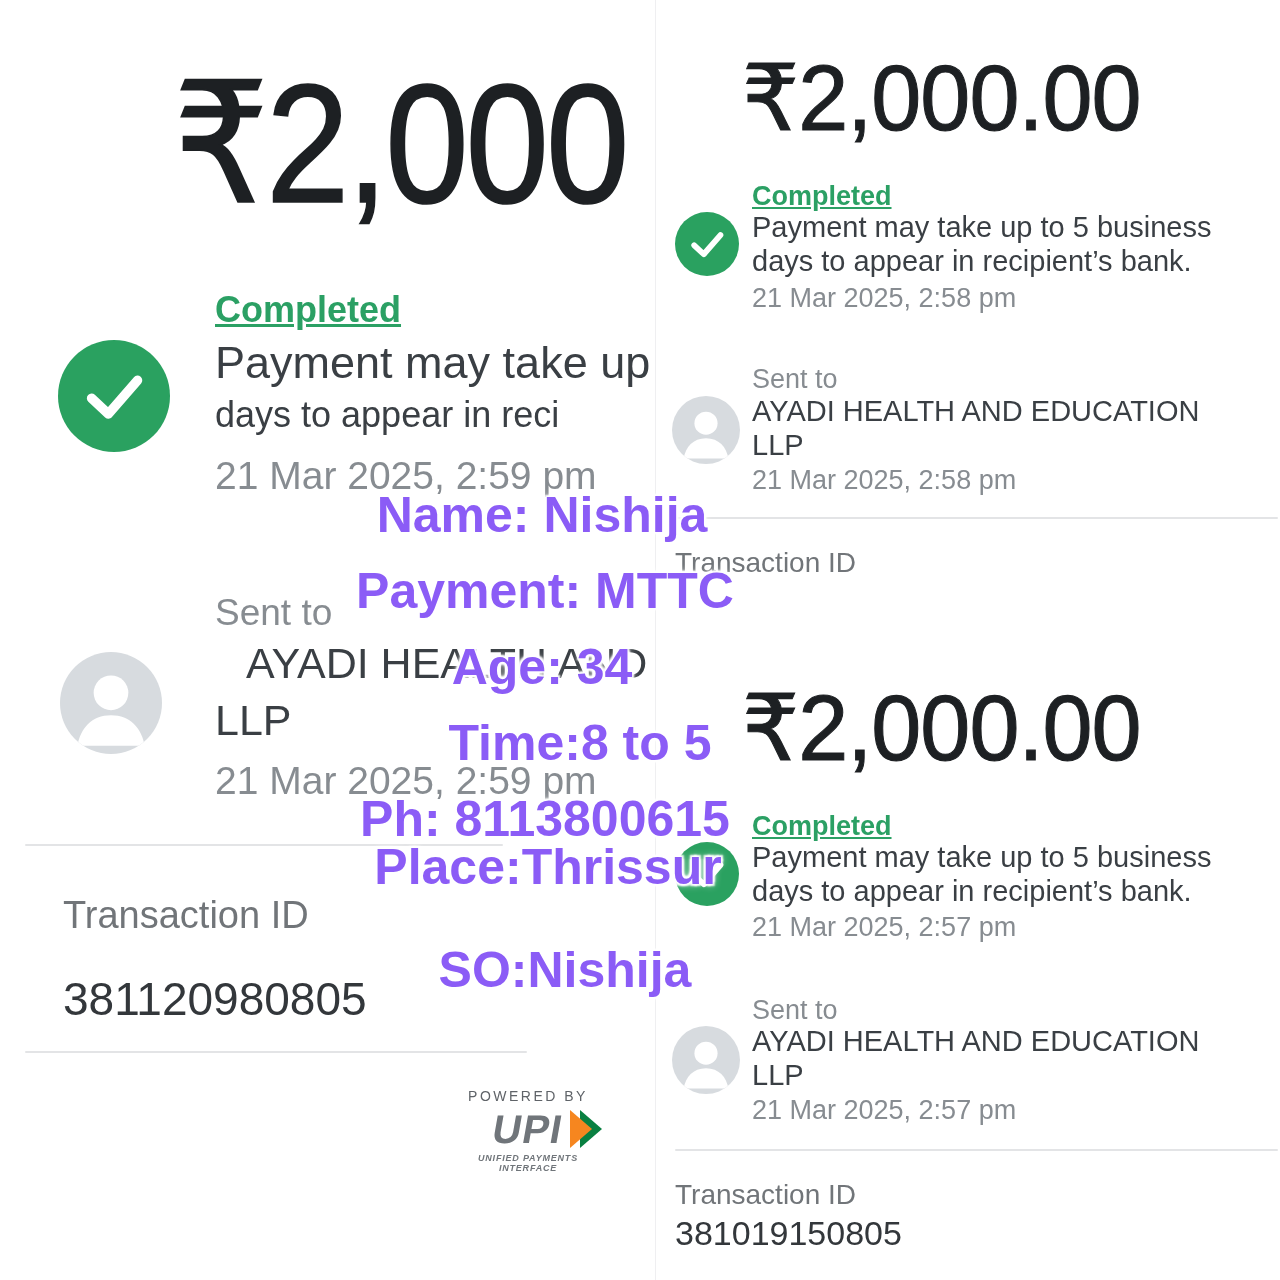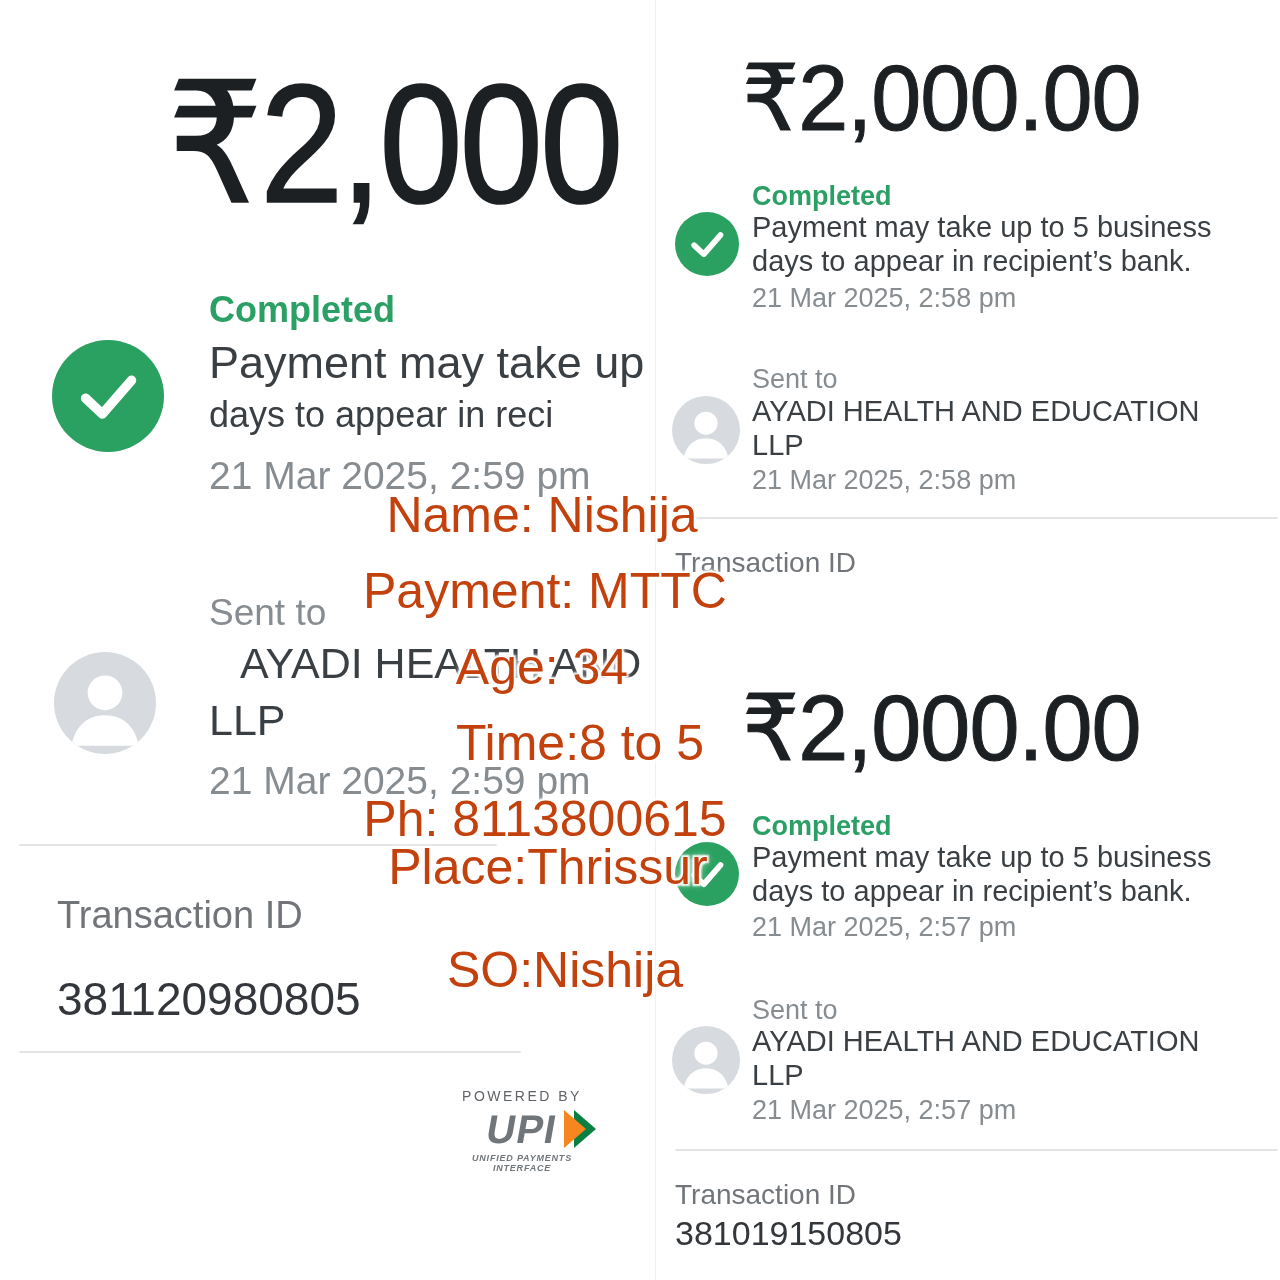--- a/index.html
+++ b/index.html
@@ -4,32 +4,32 @@
 <style>
   html,body{margin:0;padding:0;}
   body{
     width:1280px;height:1280px;position:relative;overflow:hidden;
     background:#ffffff;
     font-family:"Liberation Sans","DejaVu Sans",sans-serif;
     -webkit-font-smoothing:antialiased;
   }
   .t{position:absolute;white-space:nowrap;line-height:1.1;}
   .panel{position:absolute;top:0;bottom:0;overflow:hidden;}
-  #panel-left{left:4px;width:660px;}
+  #panel-left{left:10px;width:660px;}
   #panel-right{left:660px;width:620px;}
   .seam{position:absolute;left:655px;top:0;bottom:0;width:1px;background:#efeff1;}
 
   
   .amount{color:#1d2023;font-weight:400;-webkit-text-stroke:1.5px #1d2023;letter-spacing:-3px;}
   .amount-l{left:150px;top:52px;width:480px;text-align:center;font-size:150px;
             transform:scaleY(1.12);transform-origin:center top;}
   .amount-r{left:82px;font-size:90px;letter-spacing:-1px;-webkit-text-stroke:1px #1d2023;
             transform:scaleY(1.02);transform-origin:left top;}
 
-  .completed{color:#2ba064;font-weight:700;}
+  .completed{color:#2ba064;font-weight:700;text-decoration:underline;}
   .note{color:#3a3f44;}
   .grey{color:#878c91;}
   .txn-label{color:#717579;}
   .txn-id{color:#33373b;}
 
   .divider{position:absolute;height:2px;background:#e3e4e6;border-radius:1px;}
 
   .icon{position:absolute;}
 
   
@@ -49,21 +49,21 @@
   .r-note{left:92px;font-size:29px;}
   .r-time{left:92px;font-size:27px;}
   .r-sentto{left:92px;font-size:27px;}
   .r-name{left:92px;font-size:29px;font-weight:400;color:#3a3f44;}
   .r-txnlabel{left:15px;font-size:28px;}
   .r-txnid{left:15px;font-size:34px;}
 
   
   .pink{
     position:absolute;white-space:nowrap;
-    font-size:50px;font-weight:400;color:#c2410c;
+    font-size:50px;font-weight:700;color:#8b5cf6;
     transform:translateX(-50%);
     text-shadow:-2px -2px 2px #fff,2px -2px 2px #fff,-2px 2px 2px #fff,2px 2px 2px #fff,0 0 9px rgba(255,255,255,.95);
   }
 
   
   .upi-block{position:absolute;left:438px;top:1088px;width:160px;text-align:center;}
   .upi-powered{font-size:14px;font-weight:500;letter-spacing:2.5px;color:#5f6368;}
   .upi-row{position:relative;height:46px;margin-top:2px;}
   .upi-brand{display:inline-block;font-size:40px;font-weight:700;color:#70757a;
              transform:skewX(-10deg);letter-spacing:1px;line-height:46px;}

